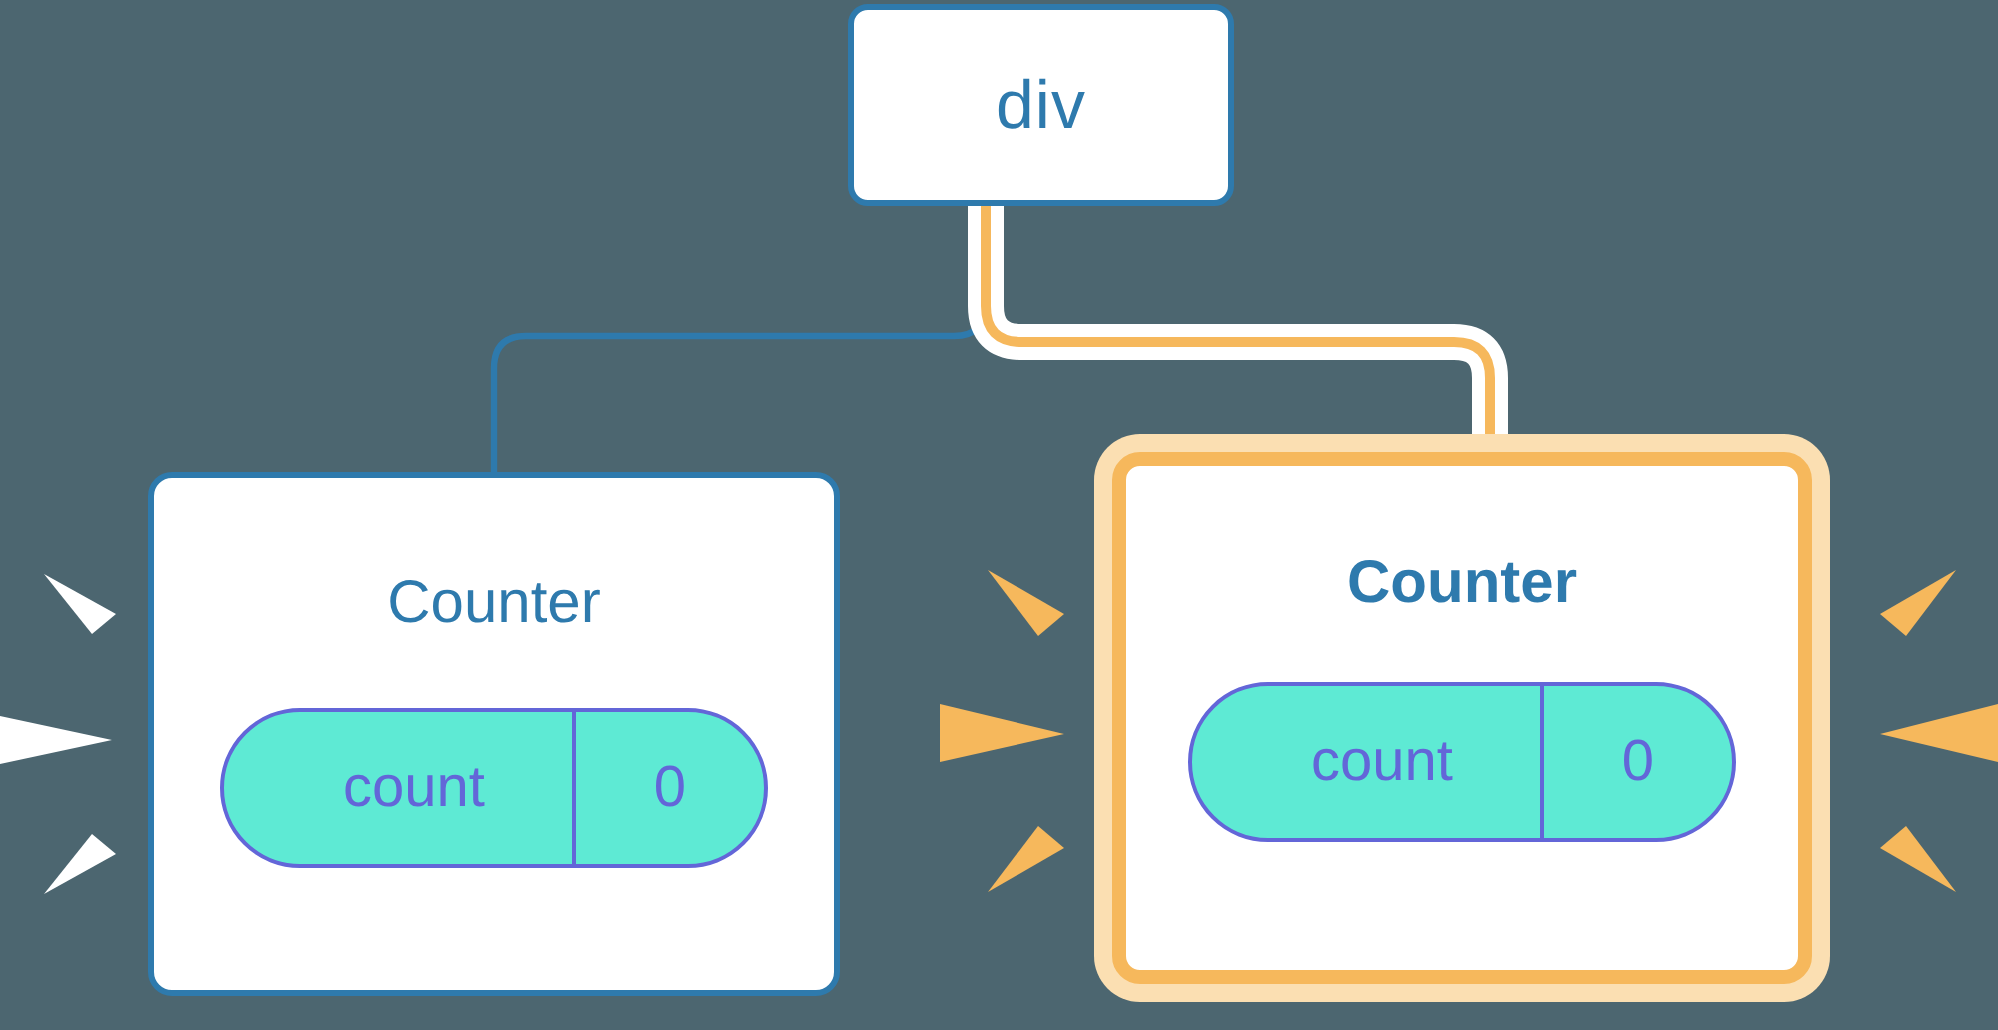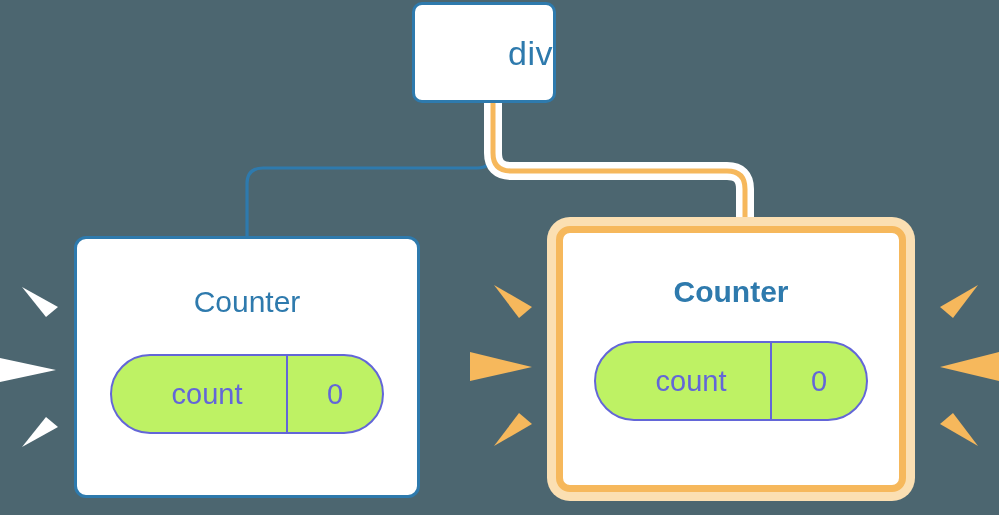--- a/index.html
+++ b/index.html
@@ -38,29 +38,28 @@
   .node {
     position: absolute;
     background: #ffffff;
     box-sizing: border-box;
     display: flex;
     flex-direction: column;
     align-items: center;
   }
 
   #div-node {
-    left: 412px;
+    left: 424px;
     top: 2px;
-    width: 144px;
+    width: 193px;
     height: 101px;
     border: 3px solid #2e7aad;
     border-radius: 10px;
     justify-content: center;
     z-index: 6;
-    align-items: flex-end;
   }
   .div-label {
     font-size: 34px;
     color: #2e7aad;
     line-height: 1;
     letter-spacing: 0.5px;
   }
 
   #counter-left {
     left: 74px;
@@ -97,21 +96,21 @@
 
   
   .capsule {
     position: relative;
     margin-top: 37px;
     height: 80px;
     display: flex;
     align-items: stretch;
     border: 2px solid #6366d8;
     border-radius: 40px;
-    background: #bef264;
+    background: #5eead4;
     box-sizing: border-box;
   }
   .capsule-key,
   .capsule-val {
     display: flex;
     align-items: center;
     justify-content: center;
     font-size: 29px;
     color: #6366d8;
     line-height: 1;

